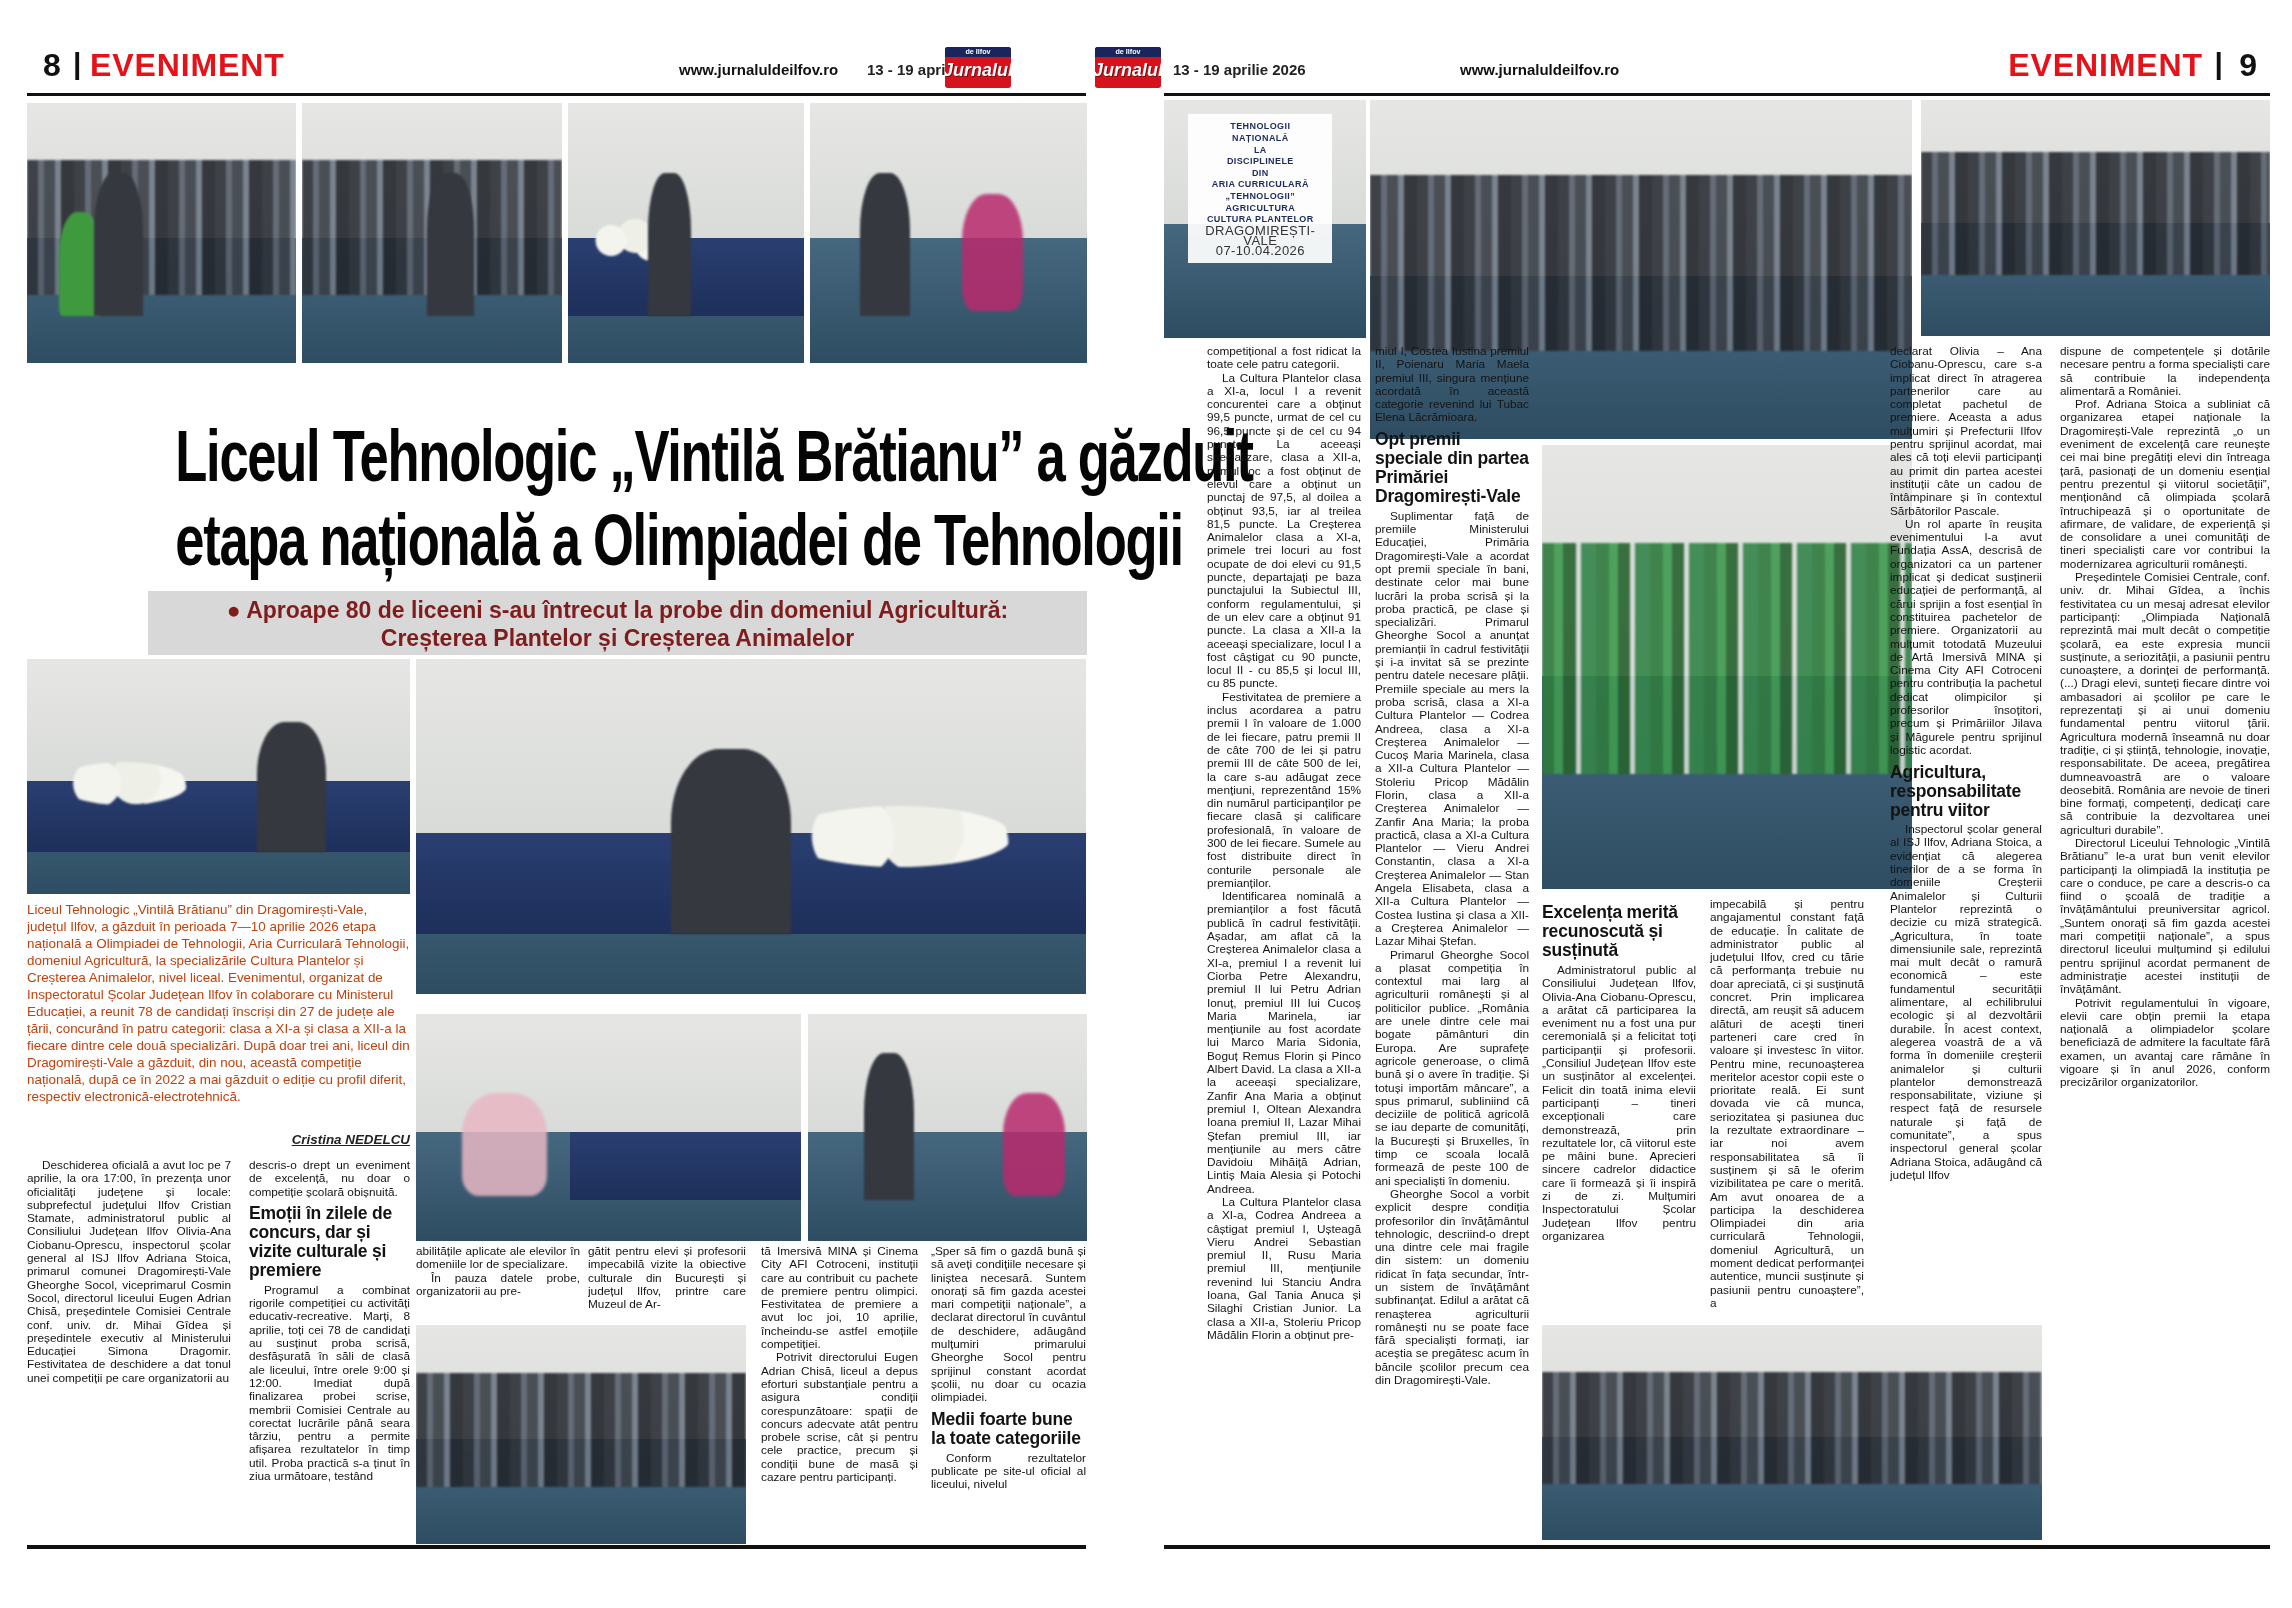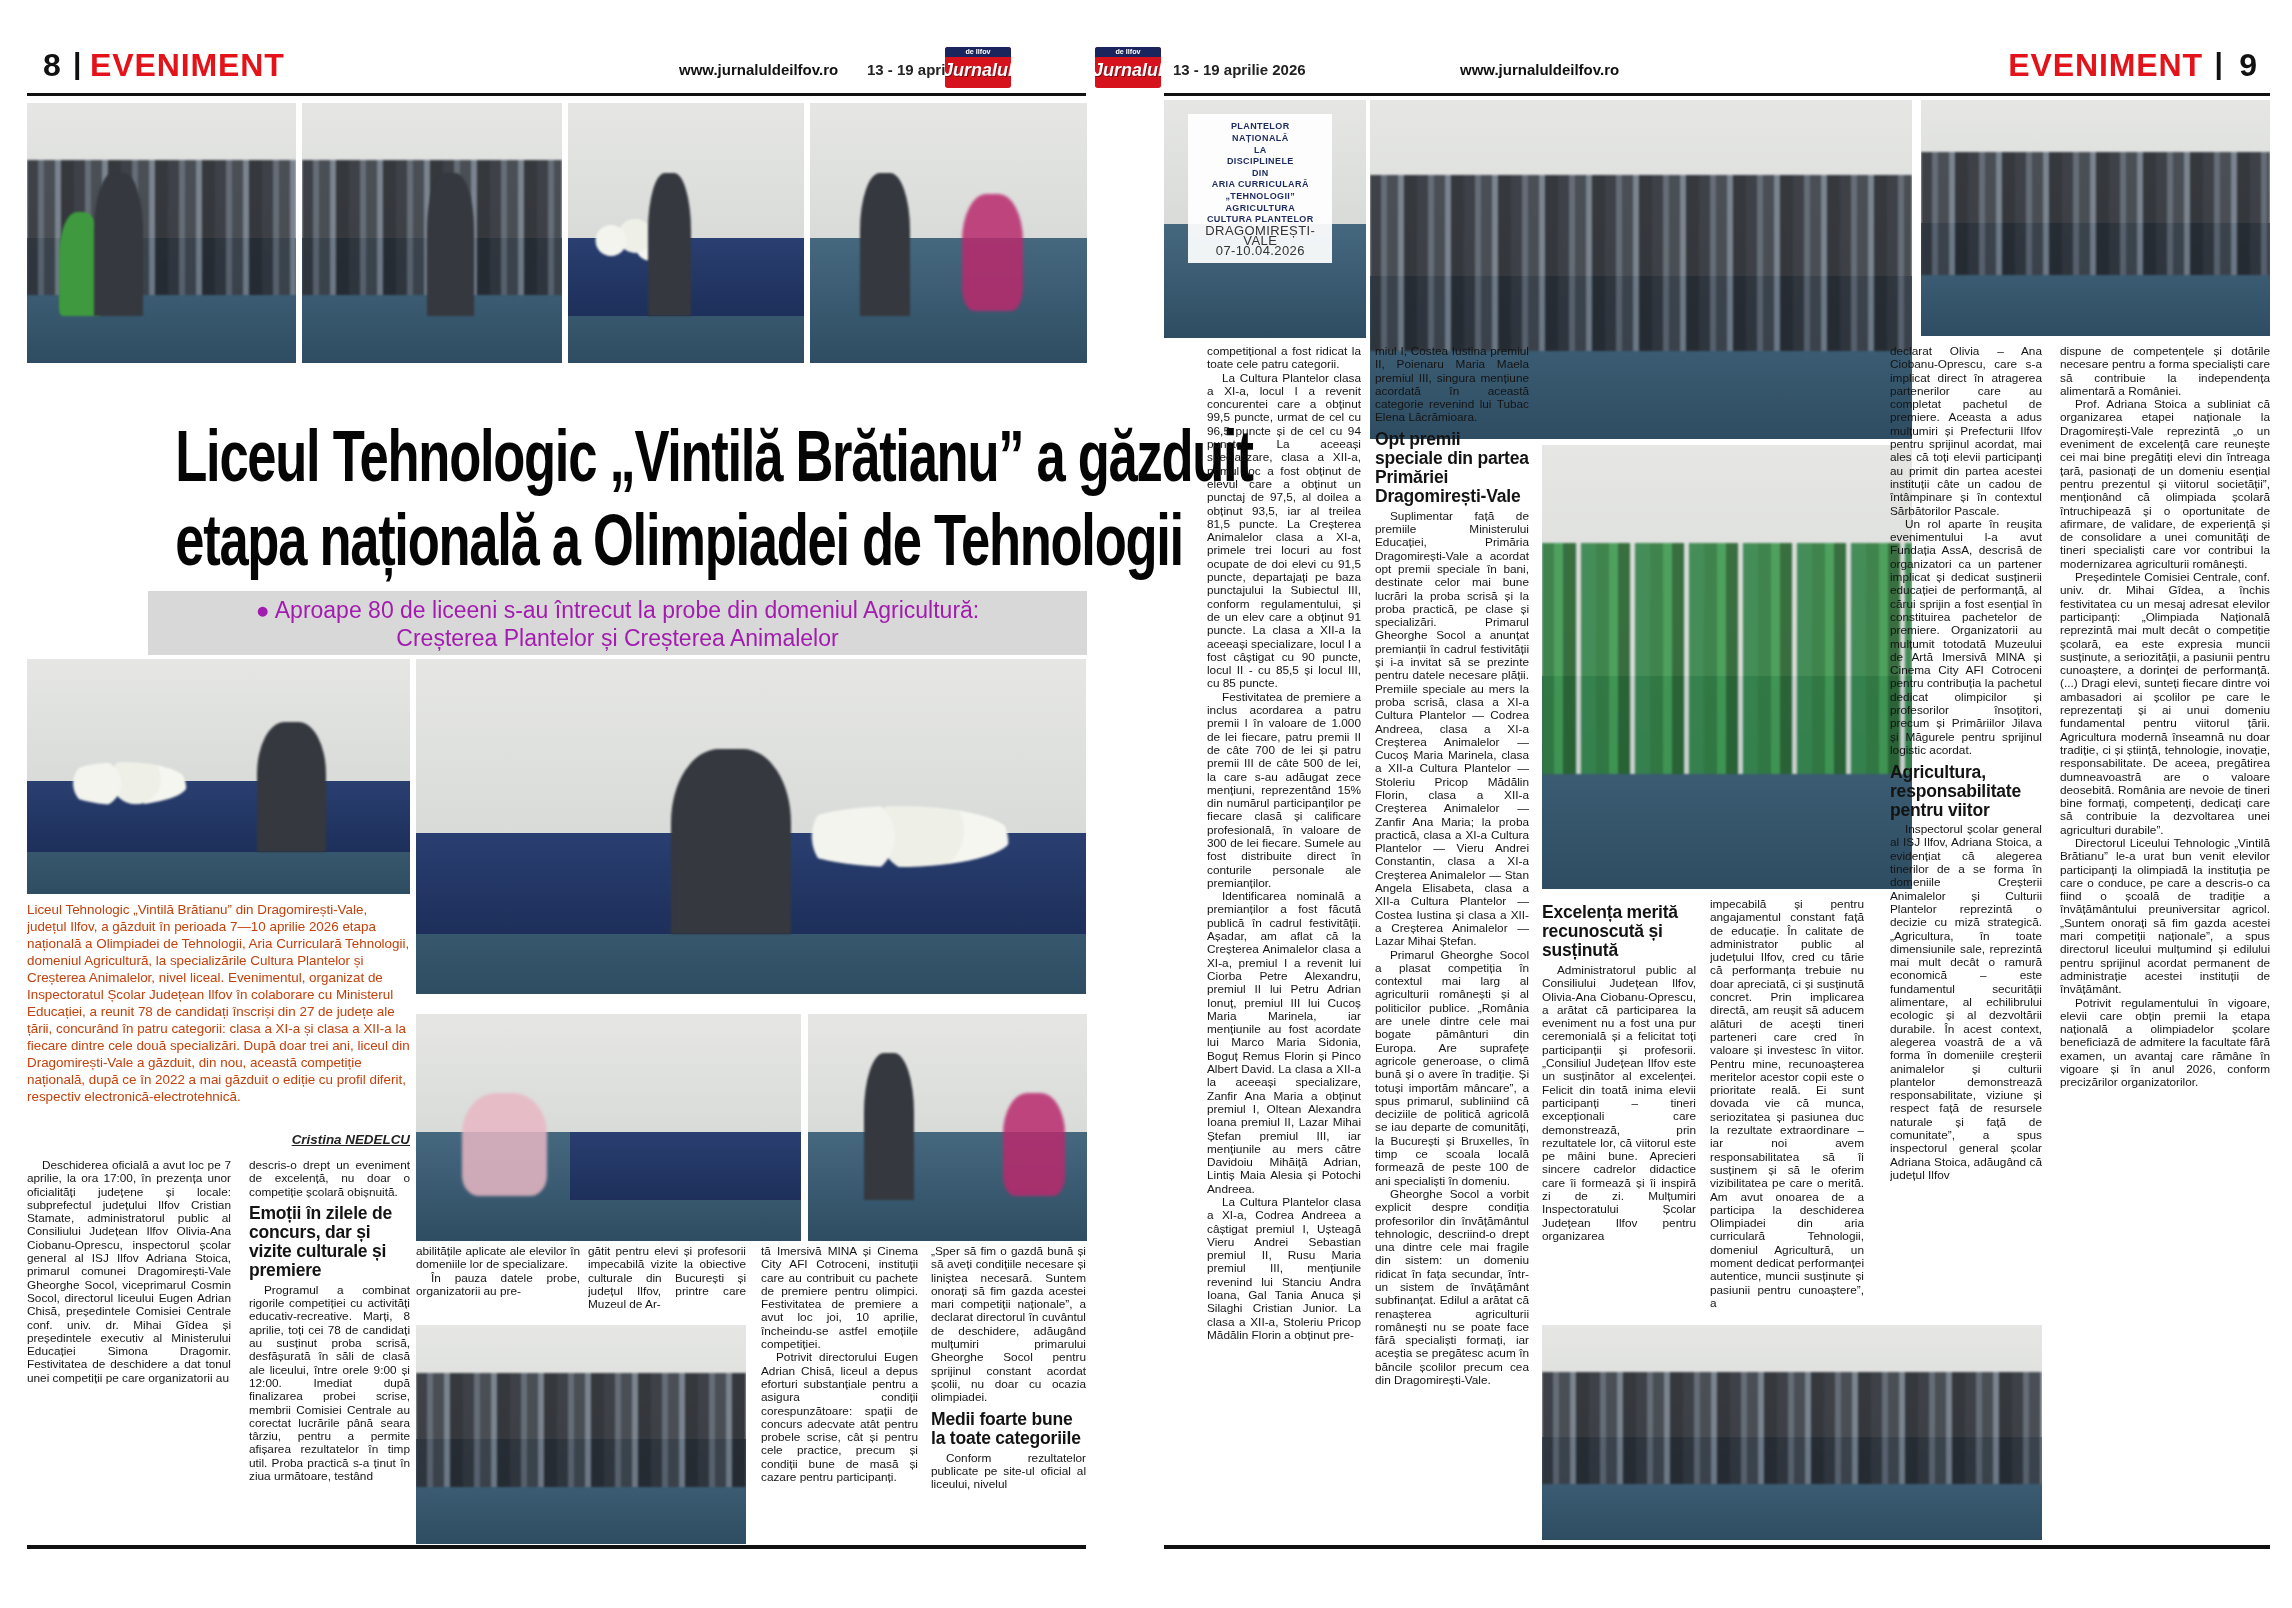--- a/index.html
+++ b/index.html
@@ -42,21 +42,21 @@
   .banner-card{position:absolute;left:12%;top:6%;width:66%;background:rgba(255,255,255,.93);
      padding:7.2px 5.4px;text-align:center;color:#1c2a5e;}
   .banner-card div{font-weight:bold;font-size:9px;line-height:11.6px;letter-spacing:0.4px;}
   .banner-card div.small{font-size:13px;font-weight:normal;line-height:9.9px;color:#333;}
   
   .kicker{font-size:30px;font-weight:bold;color:#101010;text-align:center;letter-spacing:0.2px;}
   .bigtitle{font-size:73px;font-weight:bold;color:#050505;white-space:nowrap;
             transform:scaleX(.72);transform-origin:center;letter-spacing:-1.8px;line-height:1;}
   .titlewrap{text-align:center;}
   .deckband{background:#d8d8d8;text-align:center;padding-top:5.4px;}
-  .deck{font-size:23px;font-weight:normal;color:#a21caf;line-height:28px;}
+  .deck{font-size:23px;font-weight:bold;color:#7f1d1d;line-height:28px;}
   
   .intro{font-size:13.4px;line-height:17px;color:#c2410c;text-align:left;}
   .byline{font-size:13.4px;font-weight:bold;font-style:italic;text-decoration:underline;
           text-align:right;color:#222;}
   .col{font-size:11.8px;line-height:13.3px;text-align:justify;overflow:hidden;color:#141414;}
   .col p{margin:0;text-indent:15px;}
   .col p.cont{text-indent:0;}
   .col h4{margin:5.4px 0 3.6px 0;font-size:17.5px;line-height:19px;color:#131313;letter-spacing:-0.2px;text-align:left;}
   .brule{background:#111;height:3.6px;}
 </style>
@@ -162,21 +162,21 @@
     </div>
   <div class="abs col" style="left:931px;top:1245px;width:155px;height:298px;">
       <p class="cont">„Sper să fim o gazdă bună și să aveți condițiile necesare și liniștea necesară. Suntem onorați să fim gazda acestei mari competiții naționale”, a declarat directorul în cuvântul de deschidere, adăugând mulțumiri primarului Gheorghe Socol pentru sprijinul constant acordat școlii, nu doar cu ocazia olimpiadei.</p>
       <h4>Medii foarte bune la toate categoriile</h4>
       <p>Conform rezultatelor publicate pe site-ul oficial al liceului, nivelul</p>
     </div>
   <div class="abs brule" style="left:27px;top:1545px;width:1059px;"></div>
 
   <div class="abs ph" style="left:1164px;top:100px;width:202px;height:238px;">
     <div class="banner-card">
-        <div>PLANTELOR</div>
+        <div>TEHNOLOGII</div>
         <div>NAȚIONALĂ</div>
         <div>LA</div>
         <div>DISCIPLINELE</div>
         <div>DIN</div>
         <div>ARIA CURRICULARĂ</div>
         <div>„TEHNOLOGII”</div>
         <div>AGRICULTURA</div>
         <div>CULTURA PLANTELOR</div>
         <div class="small">DRAGOMIREȘTI-VALE</div>
         <div class="small">07-10.04.2026</div>

